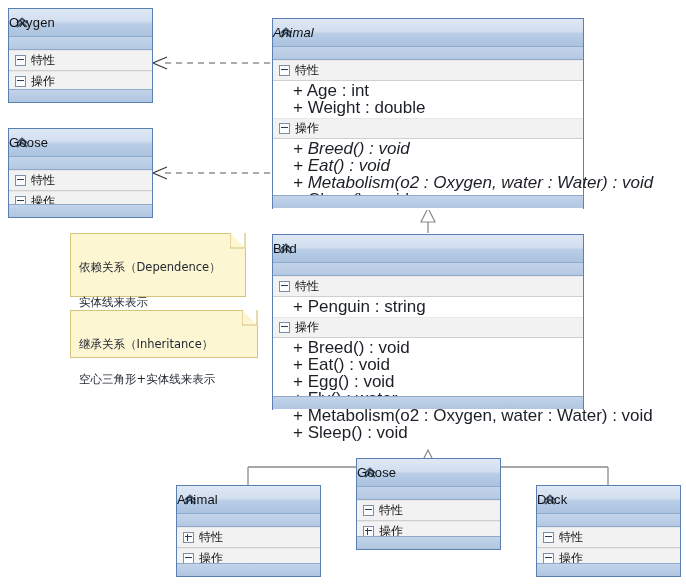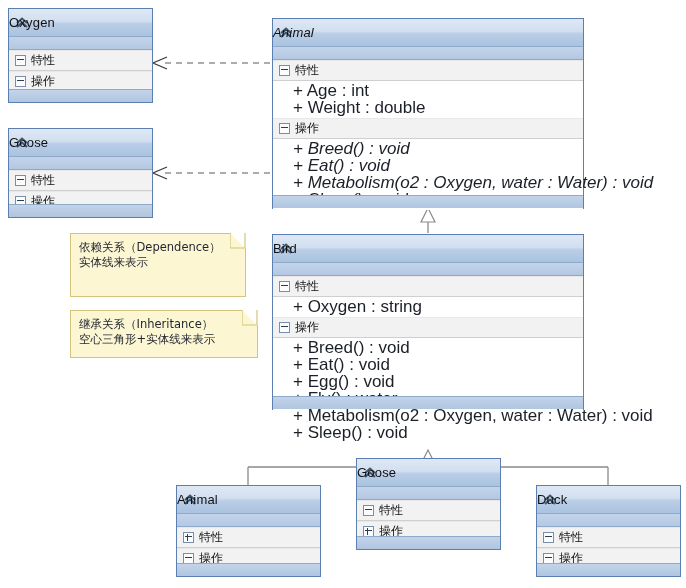--- a/index.html
+++ b/index.html
@@ -91,21 +91,21 @@
     border:1px solid #d4c37a;
     box-sizing:border-box;
     padding:6px 8px;
     font-family:"DejaVu Sans","Liberation Sans",sans-serif;
     font-size:11.5px;line-height:15px;color:#1f2430;
   }
   .note .foldline{
     position:absolute;top:-1px;right:-1px;width:16px;height:16px;
     overflow:hidden;
   }
-  .note-line{display:block;white-space:nowrap;}
+  .note-line{display:block;white-space:nowrap;margin-top:20px;}
 </style>
 </head>
 <body>
 
 <div id="canvas">
 
   <svg id="wires" viewBox="0 0 686 588" width="686" height="588">
 
     <g>
       <line x1="270" y1="63" x2="160" y2="63" stroke="#5a5a5a" stroke-width="1.2" stroke-dasharray="6,5"></line>
@@ -208,21 +208,21 @@
         <polyline points="3,12 8,7.5 13,12" fill="none" stroke="#3d556f" stroke-width="2"></polyline>
       </svg>
       <span class="uml-title">Bird</span>
     </div>
     <div class="uml-subhead"></div>
     <div class="compart">
       <span class="tog"></span>
       <span class="cn">特性</span>
     </div>
     <div class="members">
-      <div class="member">+ Oxygen : string</div>
+      <div class="member">+ Penguin : string</div>
     </div>
     <div class="compart">
       <span class="tog"></span>
       <span class="cn">操作</span>
     </div>
     <div class="members">
       <div class="member">+ Breed() : void</div>
       <div class="member">+ Eat() : void</div>
       <div class="member">+ Egg() : void</div>
       <div class="member">+ Fly() : water</div>

